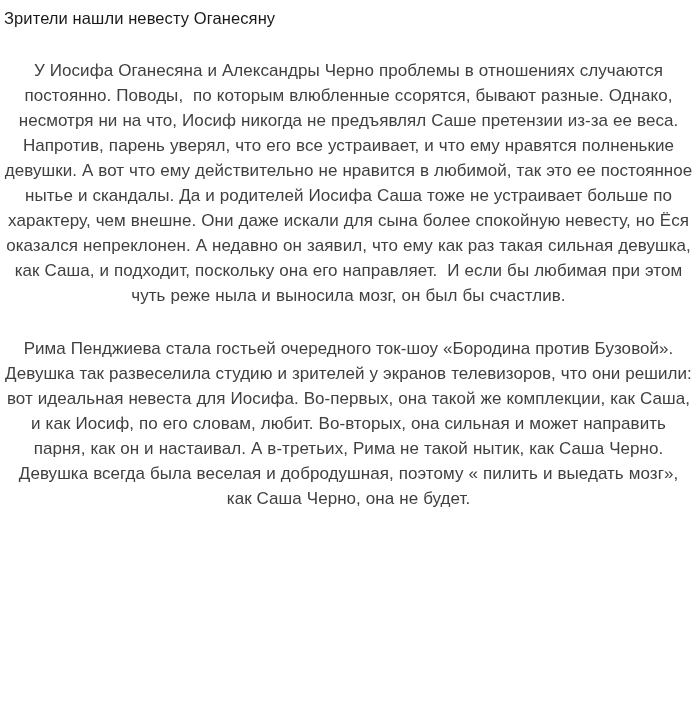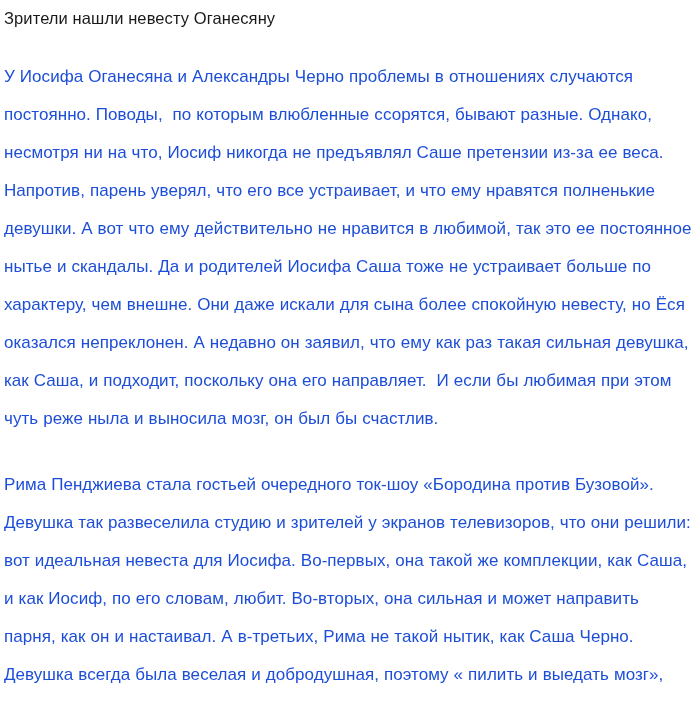--- a/index.html
+++ b/index.html
@@ -28,25 +28,25 @@
     color: #1a1a1a;
     margin: 0 0 30px 0;
     letter-spacing: 0.1px;
     white-space: pre-wrap;
   }
   .article-body {
     margin: 0;
   }
   .para {
     font-size: 17px;
-    line-height: 38px;
+    line-height: 25px;
     font-weight: 400;
-    color: #1d4ed8;
+    color: #404040;
     margin: 0 0 28px 0;
-    text-align: left;
+    text-align: center;
     letter-spacing: 0.05px;
     word-spacing: 0.2px;
     white-space: pre-wrap;
     max-width: 690px;
   }
   .para:last-child {
     margin-bottom: 15px;
   }
 </style>
 </head>

